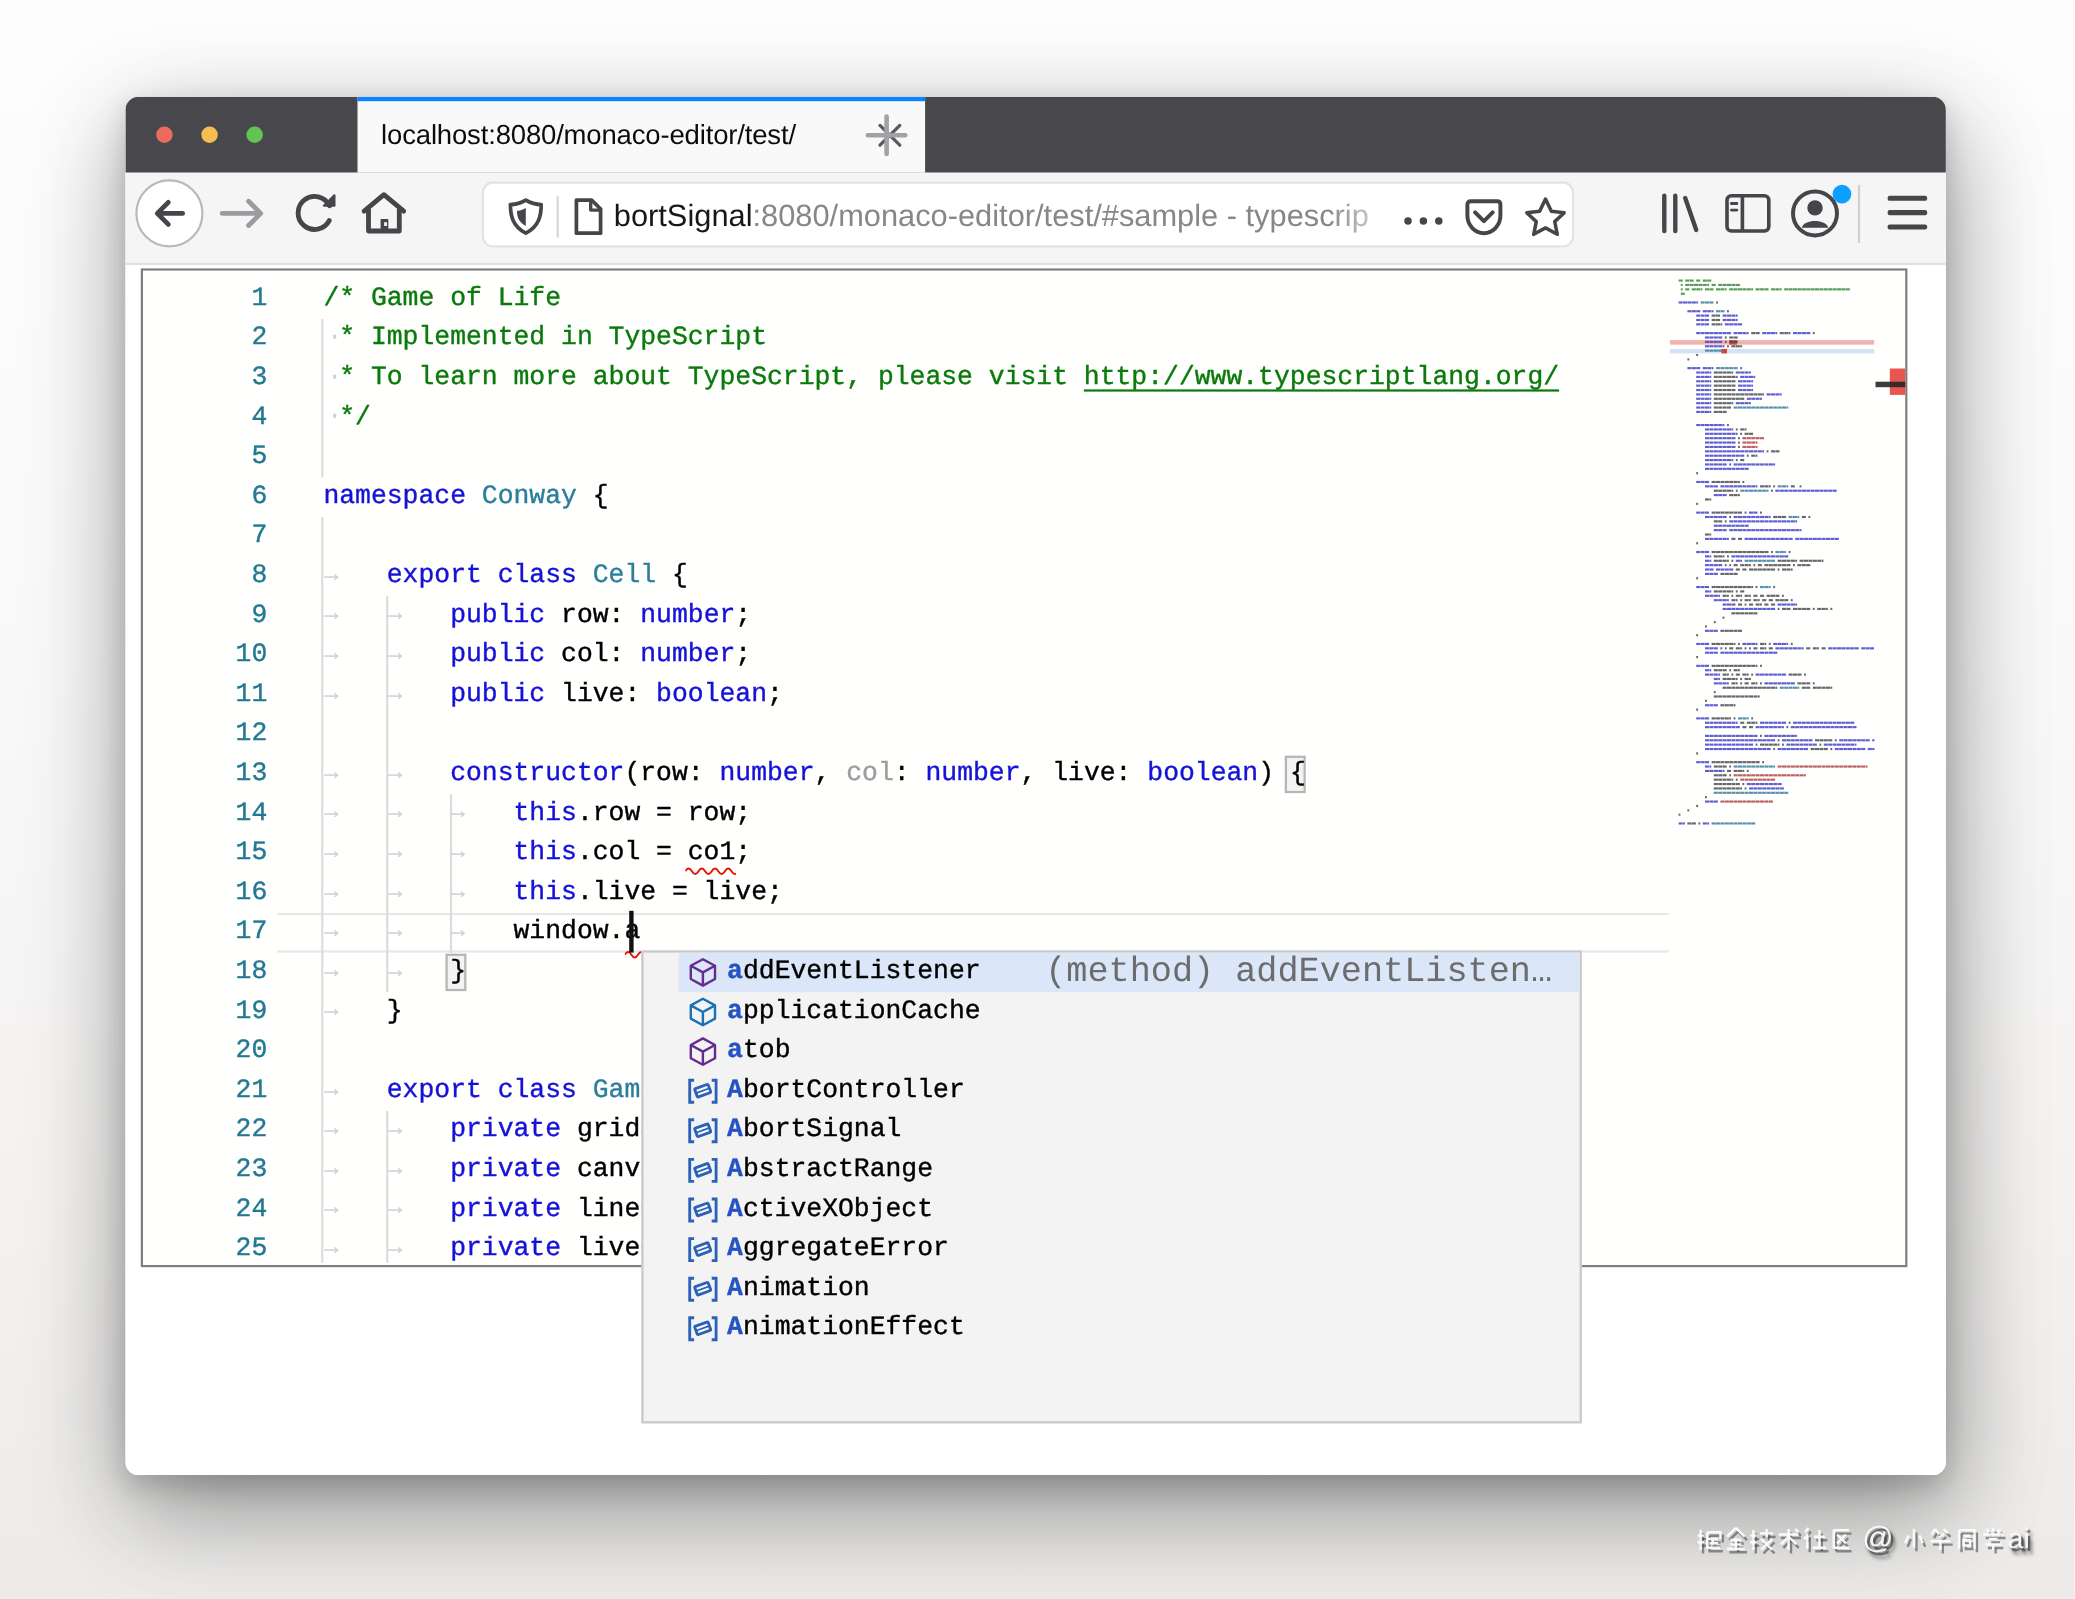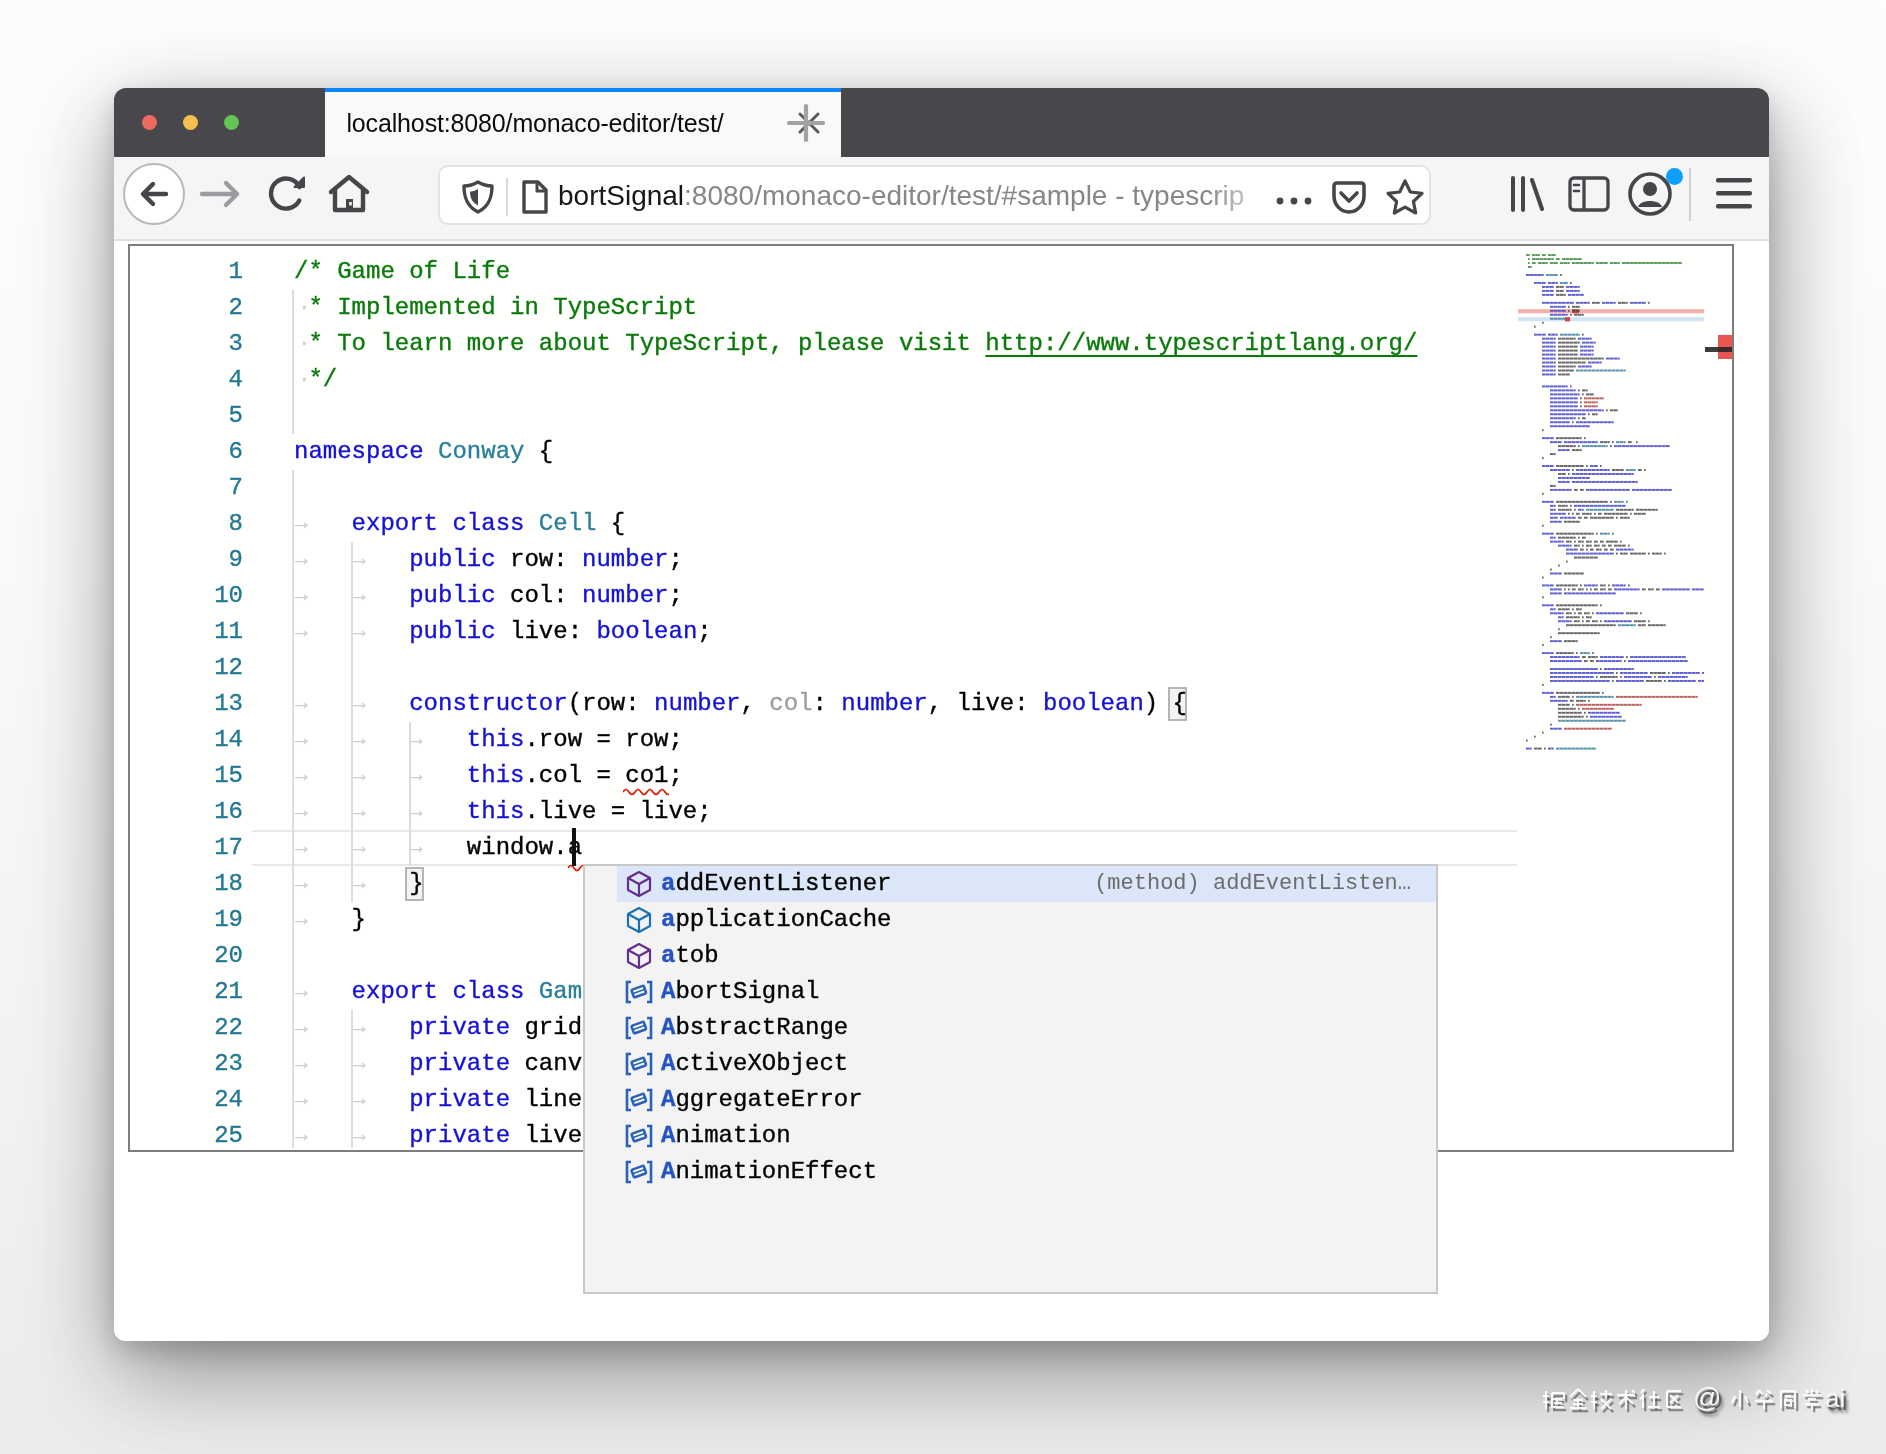--- a/index.html
+++ b/index.html
@@ -35,21 +35,21 @@
 .mm { position:absolute; left:1388px; top:0; width:186px; height:904px; }
 .ovr-red { position:absolute; left:1588px; top:89px; width:15px; height:24px; background:#e8574f; }
 .ovr-line { position:absolute; left:1575px; top:101px; width:29px; height:5px; background:rgba(40,38,38,.9); }
 .suggest { position:absolute; left:469px; top:623px; width:855px; height:430px; background:#f3f3f3;
   border:2px solid #c8c8c8; overflow:hidden; font-family:"Liberation Mono",monospace;padding-left:32px; }
 .srow { position:relative; height:36px; line-height:36px; }
 .srow.sel { background:#dbe7f8; }
 .sico { position:absolute; left:7px; top:0; }
 .slab { position:absolute; left:44px; top:0; font-size:24px; color:#000; white-space:pre; -webkit-text-stroke:0.35px currentColor; }
 .slab b { color:#2553c4; }
-.sdet { position:absolute; right:25px; top:0; font-size:22px; color:#6c6c6c; }
+.sdet { position:absolute; right:25px; top:0; font-size:32px; color:#6c6c6c; }
 .watermark { position:absolute; left:1543px; top:1385px; font-size:25px; color:#fdfdfd;
   text-shadow:2px 3px 3px rgba(25,25,25,.66); white-space:nowrap; }
 </style></head>
 <body>
 <div class="win">
   <div class="tabbar">
     <span class="tl" style="left:28px;background:#ed6a5e"></span>
     <span class="tl" style="left:69px;background:#f5bf4f"></span>
     <span class="tl" style="left:110px;background:#61c455"></span>
     <div class="tab">
@@ -1708,20 +1708,32 @@
         <div class="srow">
           <span class="sico"><svg width="30" height="36" viewBox="0 0 30 36">
               <g fill="none" stroke="#2b62b8" stroke-width="2.6">
                 <path d="M7 8 H3 V28 H7 M23 8 H27 V28 H23"></path>
                 <g transform="rotate(-20 15 18)">
                   <rect x="8.5" y="13.5" width="13" height="8" rx="1" fill="#f6fbff"></rect>
                   <path d="M8.5 17.5 h13" stroke-width="1.6"></path>
                 </g>
               </g>
             </svg></span>
+          <span class="slab"><b>A</b>bortController</span>
+        </div>
+        <div class="srow">
+          <span class="sico"><svg width="30" height="36" viewBox="0 0 30 36">
+              <g fill="none" stroke="#2b62b8" stroke-width="2.6">
+                <path d="M7 8 H3 V28 H7 M23 8 H27 V28 H23"></path>
+                <g transform="rotate(-20 15 18)">
+                  <rect x="8.5" y="13.5" width="13" height="8" rx="1" fill="#f6fbff"></rect>
+                  <path d="M8.5 17.5 h13" stroke-width="1.6"></path>
+                </g>
+              </g>
+            </svg></span>
           <span class="slab"><b>A</b>bortSignal</span>
         </div>
         <div class="srow">
           <span class="sico"><svg width="30" height="36" viewBox="0 0 30 36">
               <g fill="none" stroke="#2b62b8" stroke-width="2.6">
                 <path d="M7 8 H3 V28 H7 M23 8 H27 V28 H23"></path>
                 <g transform="rotate(-20 15 18)">
                   <rect x="8.5" y="13.5" width="13" height="8" rx="1" fill="#f6fbff"></rect>
                   <path d="M8.5 17.5 h13" stroke-width="1.6"></path>
                 </g>

